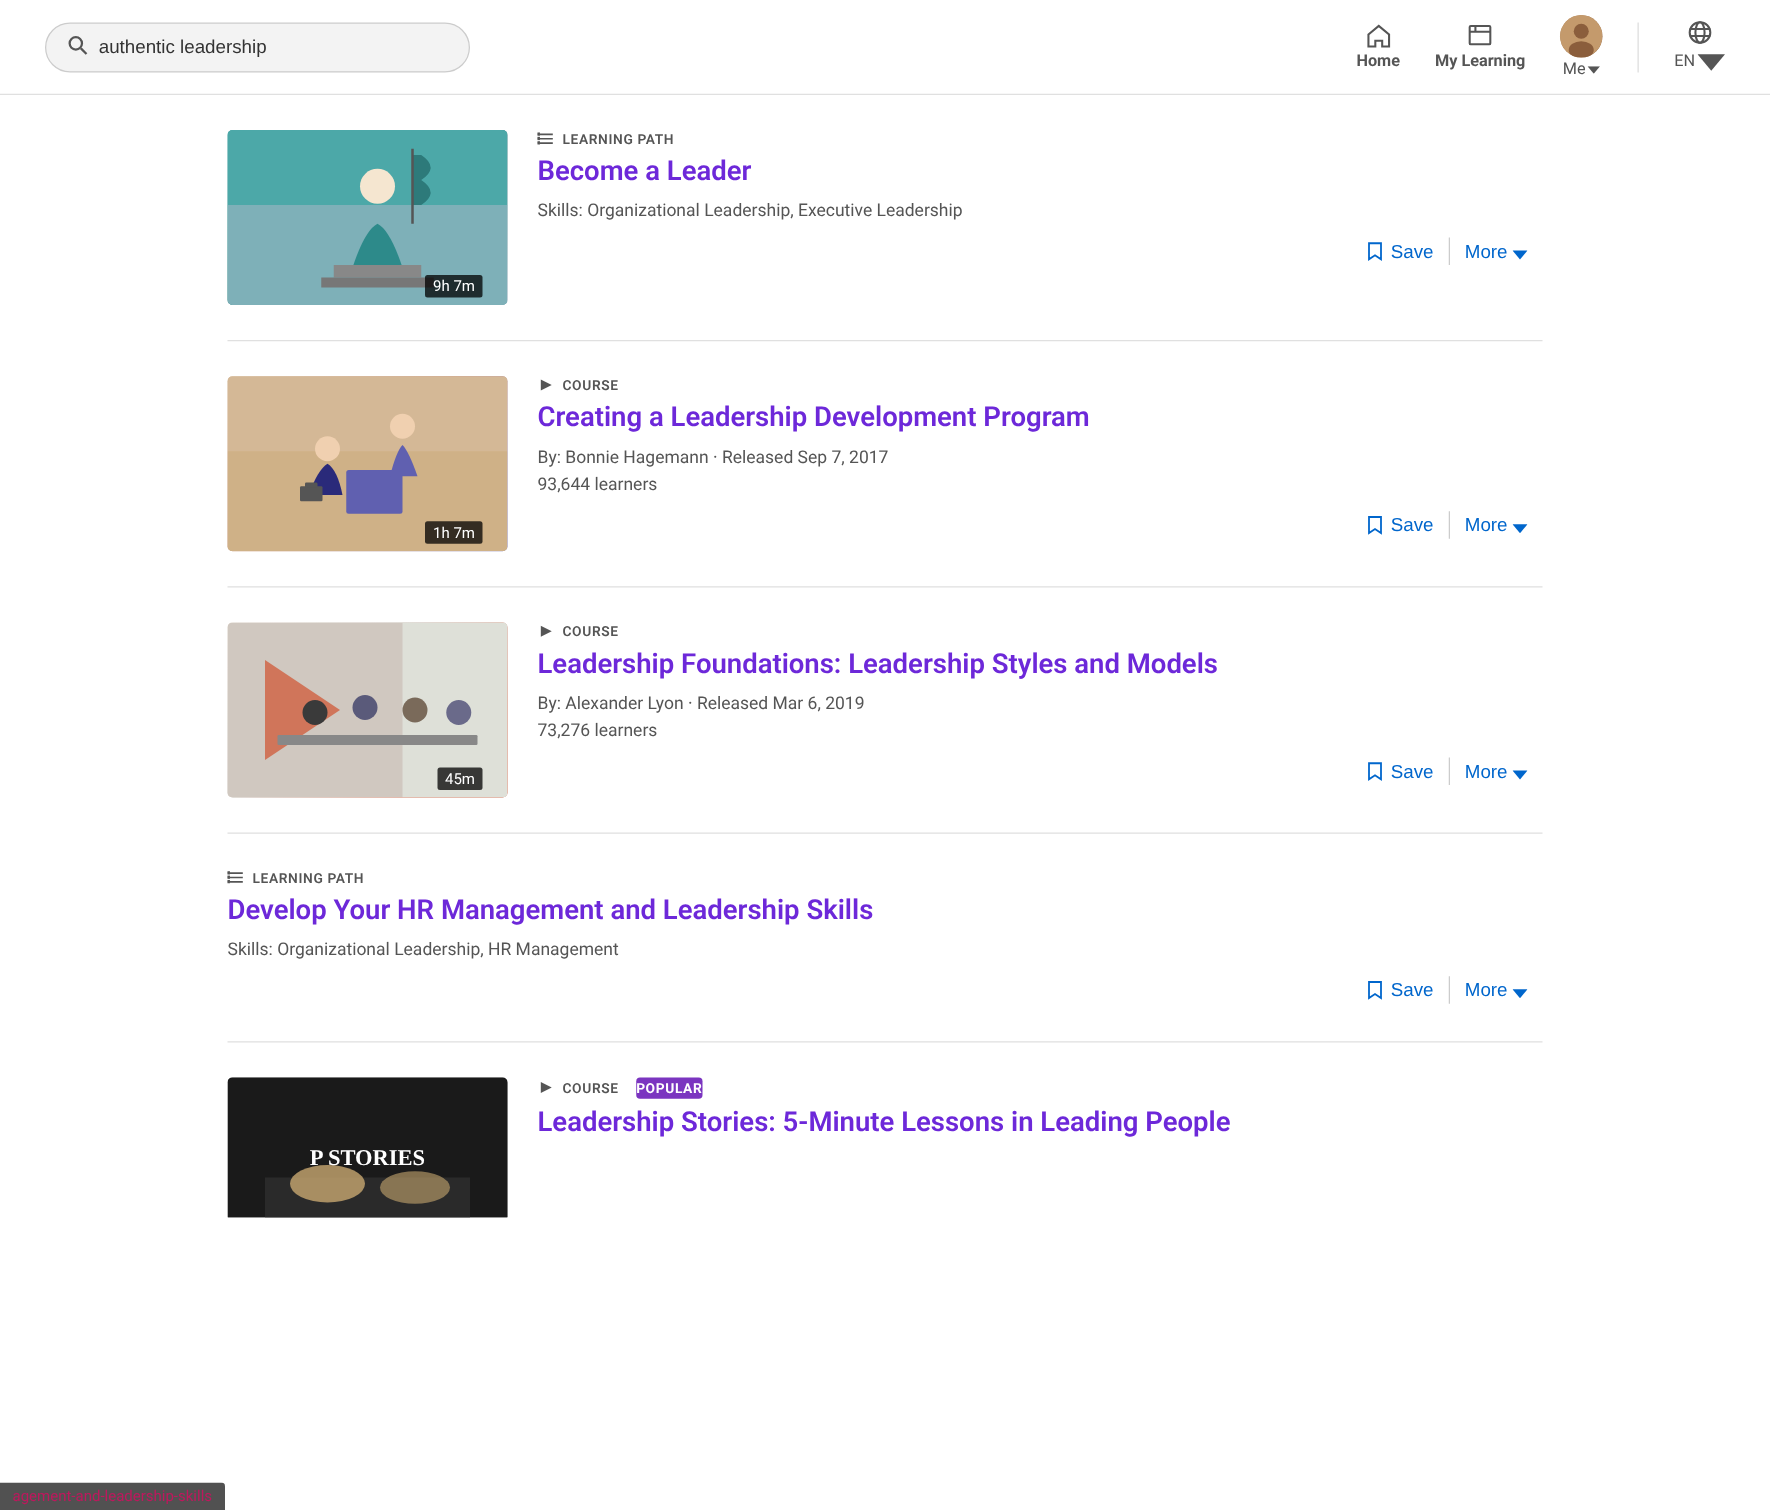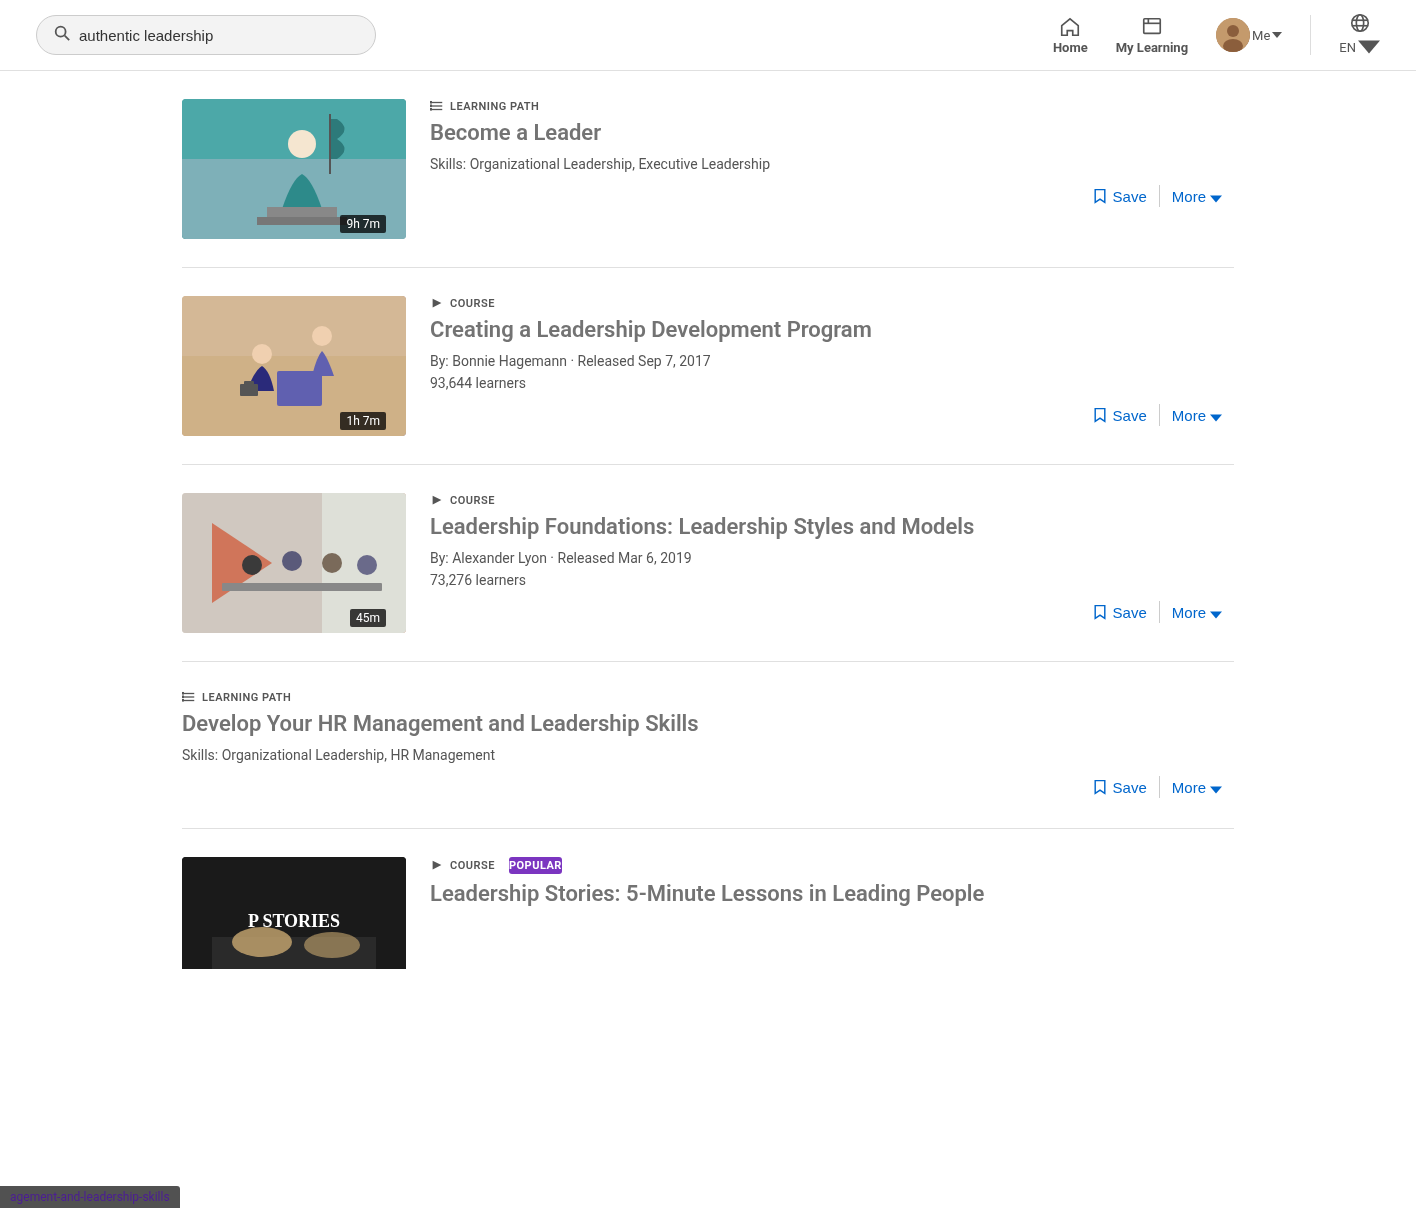--- a/index.html
+++ b/index.html
@@ -48,21 +48,21 @@
       color: #555;
     }
     .nav-item span.label {
       font-size: 13px;
       font-weight: bold;
     }
     .nav-item svg { width: 22px; height: 22px; }
 
     .nav-item-avatar {
       display: flex;
-      flex-direction: row;
+      flex-direction: column;
       align-items: center;
       gap: 2px;
       cursor: pointer;
     }
     .avatar-circle {
       width: 34px;
       height: 34px;
       border-radius: 50%;
       background: linear-gradient(135deg, #c49a6c, #8b5e3c);
       overflow: hidden;
@@ -141,21 +141,21 @@
       text-transform: uppercase;
       letter-spacing: 0.5px;
       color: #555;
       margin-bottom: 6px;
     }
     .item-type svg { width: 14px; height: 14px; }
 
     .item-title {
       font-size: 22px;
       font-weight: 600;
-      color: #737373;
+      color: #6d28d9;
       margin-bottom: 8px;
       line-height: 1.3;
     }
 
     .item-meta {
       font-size: 14px;
       color: #555;
       margin-bottom: 6px;
     }
 
@@ -218,21 +218,21 @@
       letter-spacing: 0.5px;
       margin-left: 8px;
     }
 
     
     .bottom-tooltip {
       position: fixed;
       bottom: 0;
       left: 0;
       background: rgba(50,50,50,0.85);
-      color: #4c1d95;
+      color: #be185d;
       font-size: 12px;
       padding: 4px 10px;
       border-radius: 0 3px 0 0;
     }
 
     
     .result-item.partial {
       border-bottom: none;
       overflow: hidden;
       max-height: 140px;

